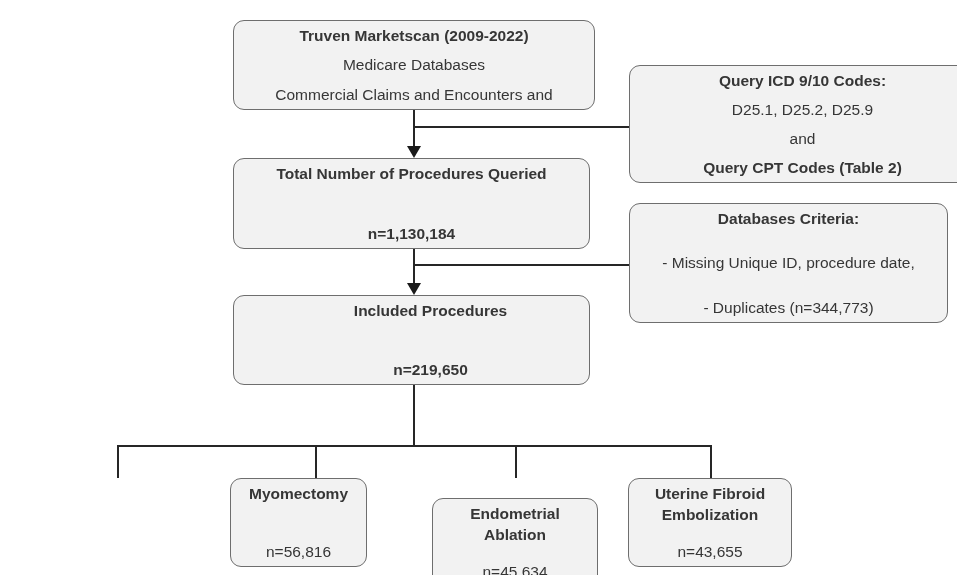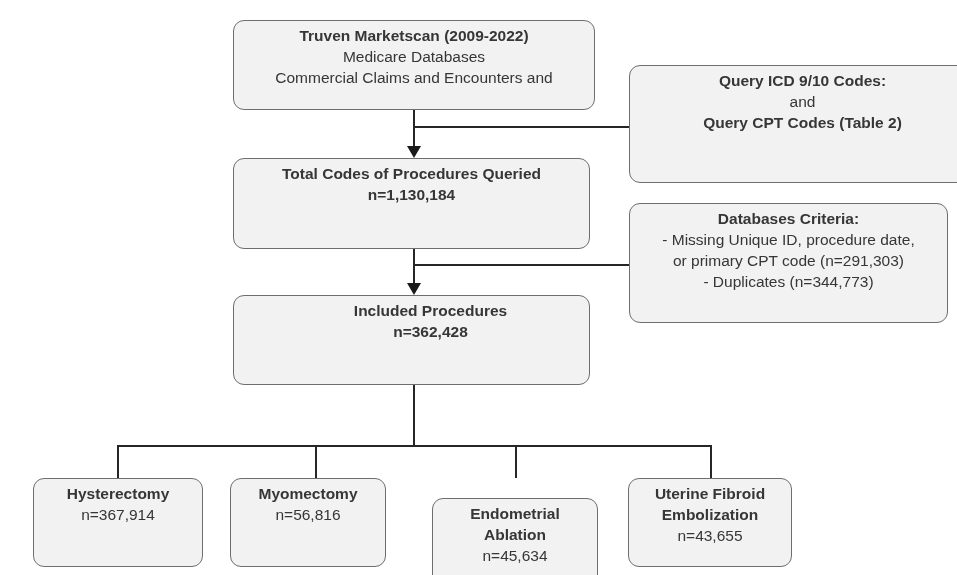--- a/index.html
+++ b/index.html
@@ -24,37 +24,37 @@
     height: 575px;
   }
   .box {
     position: absolute;
     box-sizing: border-box;
     background: #f2f2f2;
     border: 1.6px solid #6e6e6e;
     border-radius: 11px;
     display: flex;
     flex-direction: column;
-    justify-content: flex-start;
+    justify-content: space-between;
     align-items: center;
     text-align: center;
     font-size: 15.5px;
     line-height: 1.36;
     padding: 4px 10px;
   }
   .bold { font-weight: bold; }
 
   
   #box-source     { left: 233px; top:  20px; width: 362px; height:  90px; }
   #box-query      { left: 629px; top:  65px; width: 347px; height: 118px; }
   #box-total      { left: 233px; top: 158px; width: 357px; height:  91px; }
   #box-exclusion  { left: 629px; top: 203px; width: 319px; height: 120px; }
   #box-included   { left: 233px; top: 295px; width: 357px; height:  90px; padding-left: 48px; }
   #box-outcome-0  { left:  33px; top: 478px; width: 170px; height:  89px; }
-  #box-outcome-1  { left: 230px; top: 478px; width: 156px; height:  89px; }
+  #box-outcome-1  { left: 230px; top: 478px; width: 137px; height:  89px; }
   #box-outcome-2  { left: 432px; top: 478px; width: 166px; height:  89px; margin-top: 20px; }
   #box-outcome-3  { left: 628px; top: 478px; width: 164px; height:  89px; }
 </style>
 </head>
 <body>
 
 <div id="canvas">
 
   <svg id="connectors" viewBox="0 0 957 575" xmlns="http://www.w3.org/2000/svg">
 
@@ -79,45 +79,41 @@
   </svg>
 
   <div class="box" id="box-source">
     <div class="bold">Truven Marketscan (2009-2022)</div>
     <div>Medicare Databases</div>
     <div>Commercial Claims and Encounters and</div>
   </div>
 
   <div class="box" id="box-query">
     <div class="bold">Query ICD 9/10 Codes:</div>
+    <div>D25.1, D25.2, D25.9</div>
     <div>and</div>
     <div class="bold">Query CPT Codes (Table 2)</div>
   </div>
 
   <div class="box" id="box-total">
-    <div class="bold">Total Codes of Procedures Queried</div>
+    <div class="bold">Total Number of Procedures Queried</div>
     <div class="bold">n=1,130,184</div>
   </div>
 
   <div class="box" id="box-exclusion">
     <div class="bold">Databases Criteria:</div>
     <div>- Missing Unique ID, procedure date,</div>
-    <div>or primary CPT code (n=291,303)</div>
     <div>- Duplicates (n=344,773)</div>
   </div>
 
   <div class="box" id="box-included">
     <div class="bold">Included Procedures</div>
-    <div class="bold">n=362,428</div>
+    <div class="bold">n=219,650</div>
   </div>
 
-  <div class="box" id="box-outcome-0">
-    <div class="bold">Hysterectomy</div>
-    <div>n=367,914</div>
-  </div>
   <div class="box" id="box-outcome-1">
     <div class="bold">Myomectomy</div>
     <div>n=56,816</div>
   </div>
   <div class="box" id="box-outcome-2">
     <div class="bold">Endometrial Ablation</div>
     <div>n=45,634</div>
   </div>
   <div class="box" id="box-outcome-3">
     <div class="bold">Uterine Fibroid Embolization</div>

